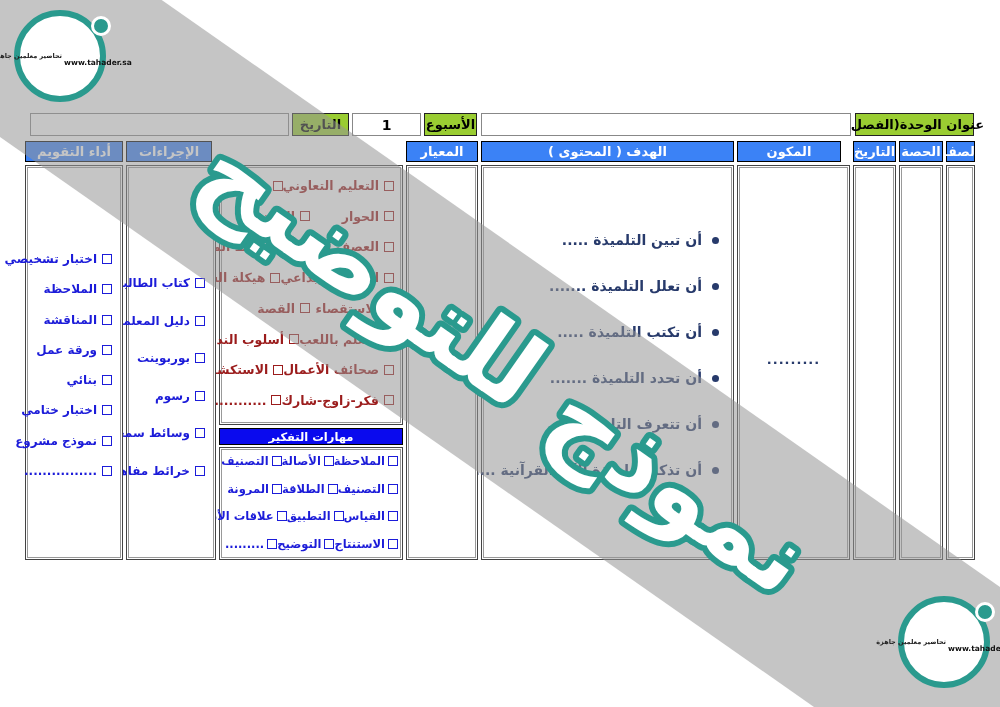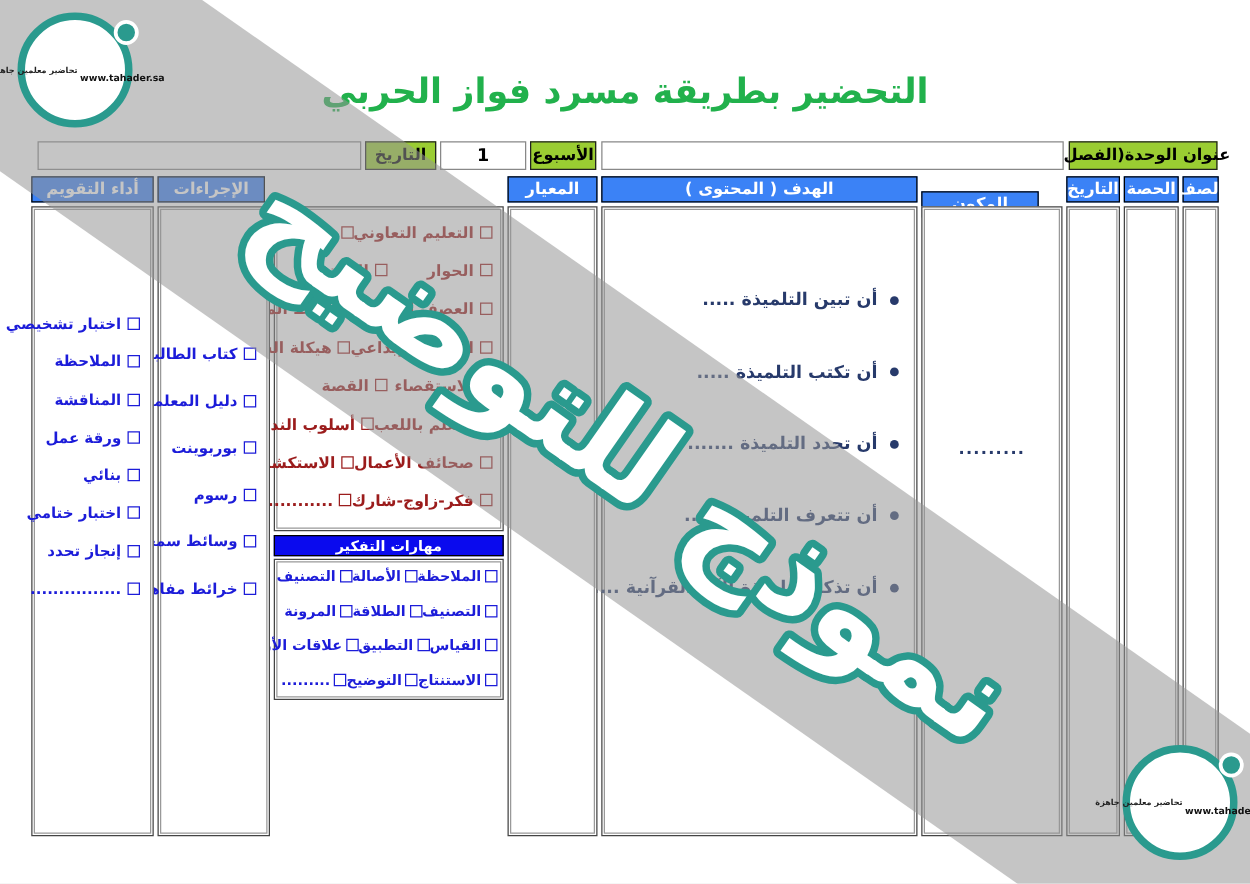--- a/index.html
+++ b/index.html
@@ -29,21 +29,21 @@
     display: flex; align-items: center; justify-content: center;
   }
 
   
   .hcell {
     position: absolute; top: 141px; height: 21px; background: #3b82f6; color: #fff;
     font-weight: bold; font-size: 13px; border: 1px solid #000;
     display: flex; align-items: center; justify-content: center; white-space: nowrap;
   }
   
-  .bbox { position: absolute; top: 165px; height: 504px; background: #fff; border: 1px solid #444; }
+  .bbox { position: absolute; top: 165px; height: 395px; background: #fff; border: 1px solid #444; }
   .bbox::before { content: ""; position: absolute; inset: 1px; border: 1px solid #999; pointer-events: none; }
 
   
   .chk { display: flex; direction: rtl; align-items: center; gap: 5px; white-space: nowrap; }
   .box { width: 10px; height: 10px; border: 1.5px solid currentColor; background: #fff; flex: 0 0 auto; }
   .red  { color: #9b1c1c; font-weight: bold; font-size: 12.5px; }
   .blue { color: #1c1cd9; font-weight: bold; font-size: 12px; }
 
   .strat-list { position: absolute; left: 6px; right: 8px; top: 12px; bottom: 16px;
     display: flex; flex-direction: column; justify-content: space-between; }
@@ -93,51 +93,54 @@
   .truck { width: 52px; height: 30px; }
   .dash { width: 26px; border-top: 2px dashed #2a9a8e; margin: 1px 0; }
   .lg-t1 { font-size: 6.5px; font-weight: bold; color: #222; white-space: nowrap; }
   .lg-t2 { font-size: 7.5px; font-weight: bold; color: #111; white-space: nowrap; margin-top: 12px; }
 </style>
 </head>
 <body>
 
 <div class="page">
 
-  <div class="title">التحضير بطريقة مسرد فواز الحربي</div>
 
   <div class="glabel" style="left:855px;width:119px;">عنوان الوحدة(الفصل)</div>
   <div class="winput" style="left:481px;width:370px;"></div>
   <div class="glabel" style="left:424px;width:53px;">الأسبوع</div>
   <div class="winput" style="left:352px;width:69px;">1</div>
   <div class="glabel" style="left:292px;width:57px;">التاريخ</div>
   <div class="winput" style="left:30px;width:259px;"></div>
 
   <div class="hcell" style="left:946px;width:29px;">الصف</div>
   <div class="hcell" style="left:899px;width:44px;">الحصة</div>
   <div class="hcell" style="left:853px;width:43px;">التاريخ</div>
-  <div class="hcell" style="left:737px;width:94px;margin-top:12px;">المكون</div>
+  <div class="hcell" style="left:737px;width:104px;">المكون</div>
   <div class="hcell" style="left:481px;width:253px;">الهدف ( المحتوى )</div>
   <div class="hcell" style="left:406px;width:72px;">المعيار</div>
   <div class="hcell" style="left:126px;width:86px;">الإجراءات</div>
   <div class="hcell" style="left:25px;width:98px;">أداء التقويم</div>
 
   <div class="bbox" style="left:946px;width:29px;"></div>
   <div class="bbox" style="left:899px;width:44px;"></div>
   <div class="bbox" style="left:853px;width:43px;"></div>
 
   <div class="bbox" style="left:737px;width:113px;">
     <div class="comp-dots">.........</div>
   </div>
 
   <div class="bbox" style="left:481px;width:253px;">
     <div class="obj-list">
       <div class="obj-row">
           <span class="bullet"></span>
           <span>أن تبين التلميذة .....</span>
+        </div>
+      <div class="obj-row">
+          <span class="bullet"></span>
+          <span>أن تعلل التلميذة .......</span>
         </div>
       <div class="obj-row">
           <span class="bullet"></span>
           <span>أن تكتب التلميذة .....</span>
         </div>
       <div class="obj-row">
           <span class="bullet"></span>
           <span>أن تحدد التلميذة .......</span>
         </div>
       <div class="obj-row">
@@ -382,21 +385,21 @@
       <div class="chk blue">
           <span class="box"></span>
           <span class="lbl">بنائي</span>
         </div>
       <div class="chk blue">
           <span class="box"></span>
           <span class="lbl">اختبار ختامي</span>
         </div>
       <div class="chk blue">
           <span class="box"></span>
-          <span class="lbl">إنجاز تحدد</span>
+          <span class="lbl">نموذج مشروع</span>
         </div>
       <div class="chk blue">
           <span class="box"></span>
           <span class="lbl">................</span>
         </div>
     </div>
   </div>
 
   <div class="wm-band"></div>
   <svg class="wm-text" width="1200" height="300" viewBox="0 0 1200 300">

